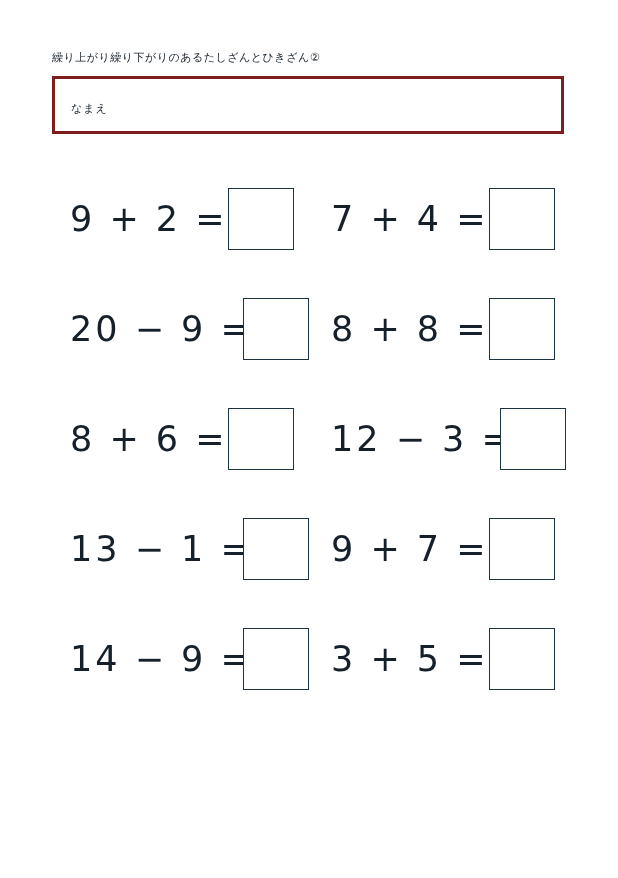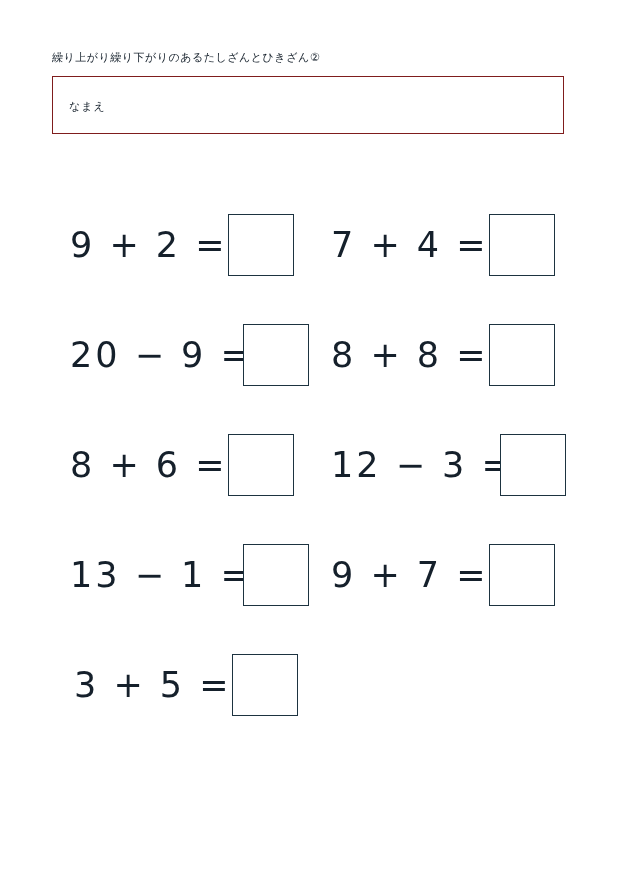--- a/index.html
+++ b/index.html
@@ -29,35 +29,35 @@
     color: #15202b;
     white-space: nowrap;
   }
   .name-box {
     position: absolute;
     left: 52px;
     top: 76px;
     width: 512px;
     height: 58px;
     box-sizing: border-box;
-    border: 1px solid #7f1d1d;
+    border: 3px solid #7f1d1d;
     text-align: center;
   }
   .name-label {
     position: absolute;
     left: 16px;
     top: 22px;
     font-size: 11px;
     letter-spacing: 1px;
     color: #15202b;
   }
   .problems {
     position: absolute;
     left: 52px;
-    top: 190px;
+    top: 164px;
     width: 514px;
   }
   .prob-row {
     display: flex;
     height: 110px;
     align-items: center;
   }
   .prob {
     width: 257px;
     display: flex;
@@ -143,20 +143,24 @@
         <span class="expr">13 − 1 =</span>
         <span class="answer-box"></span>
       </div>
       <div class="prob right">
         <span class="expr">9 + 7 =</span>
         <span class="answer-box"></span>
       </div>
     </div>
 
     <div class="prob-row">
+      <div class="prob left">
+        <span class="expr">14 − 9 =</span>
+        <span class="answer-box"></span>
+      </div>
       <div class="prob right">
         <span class="expr">3 + 5 =</span>
         <span class="answer-box"></span>
       </div>
     </div>
 
   </div>
 </div>
 
 </body></html>

